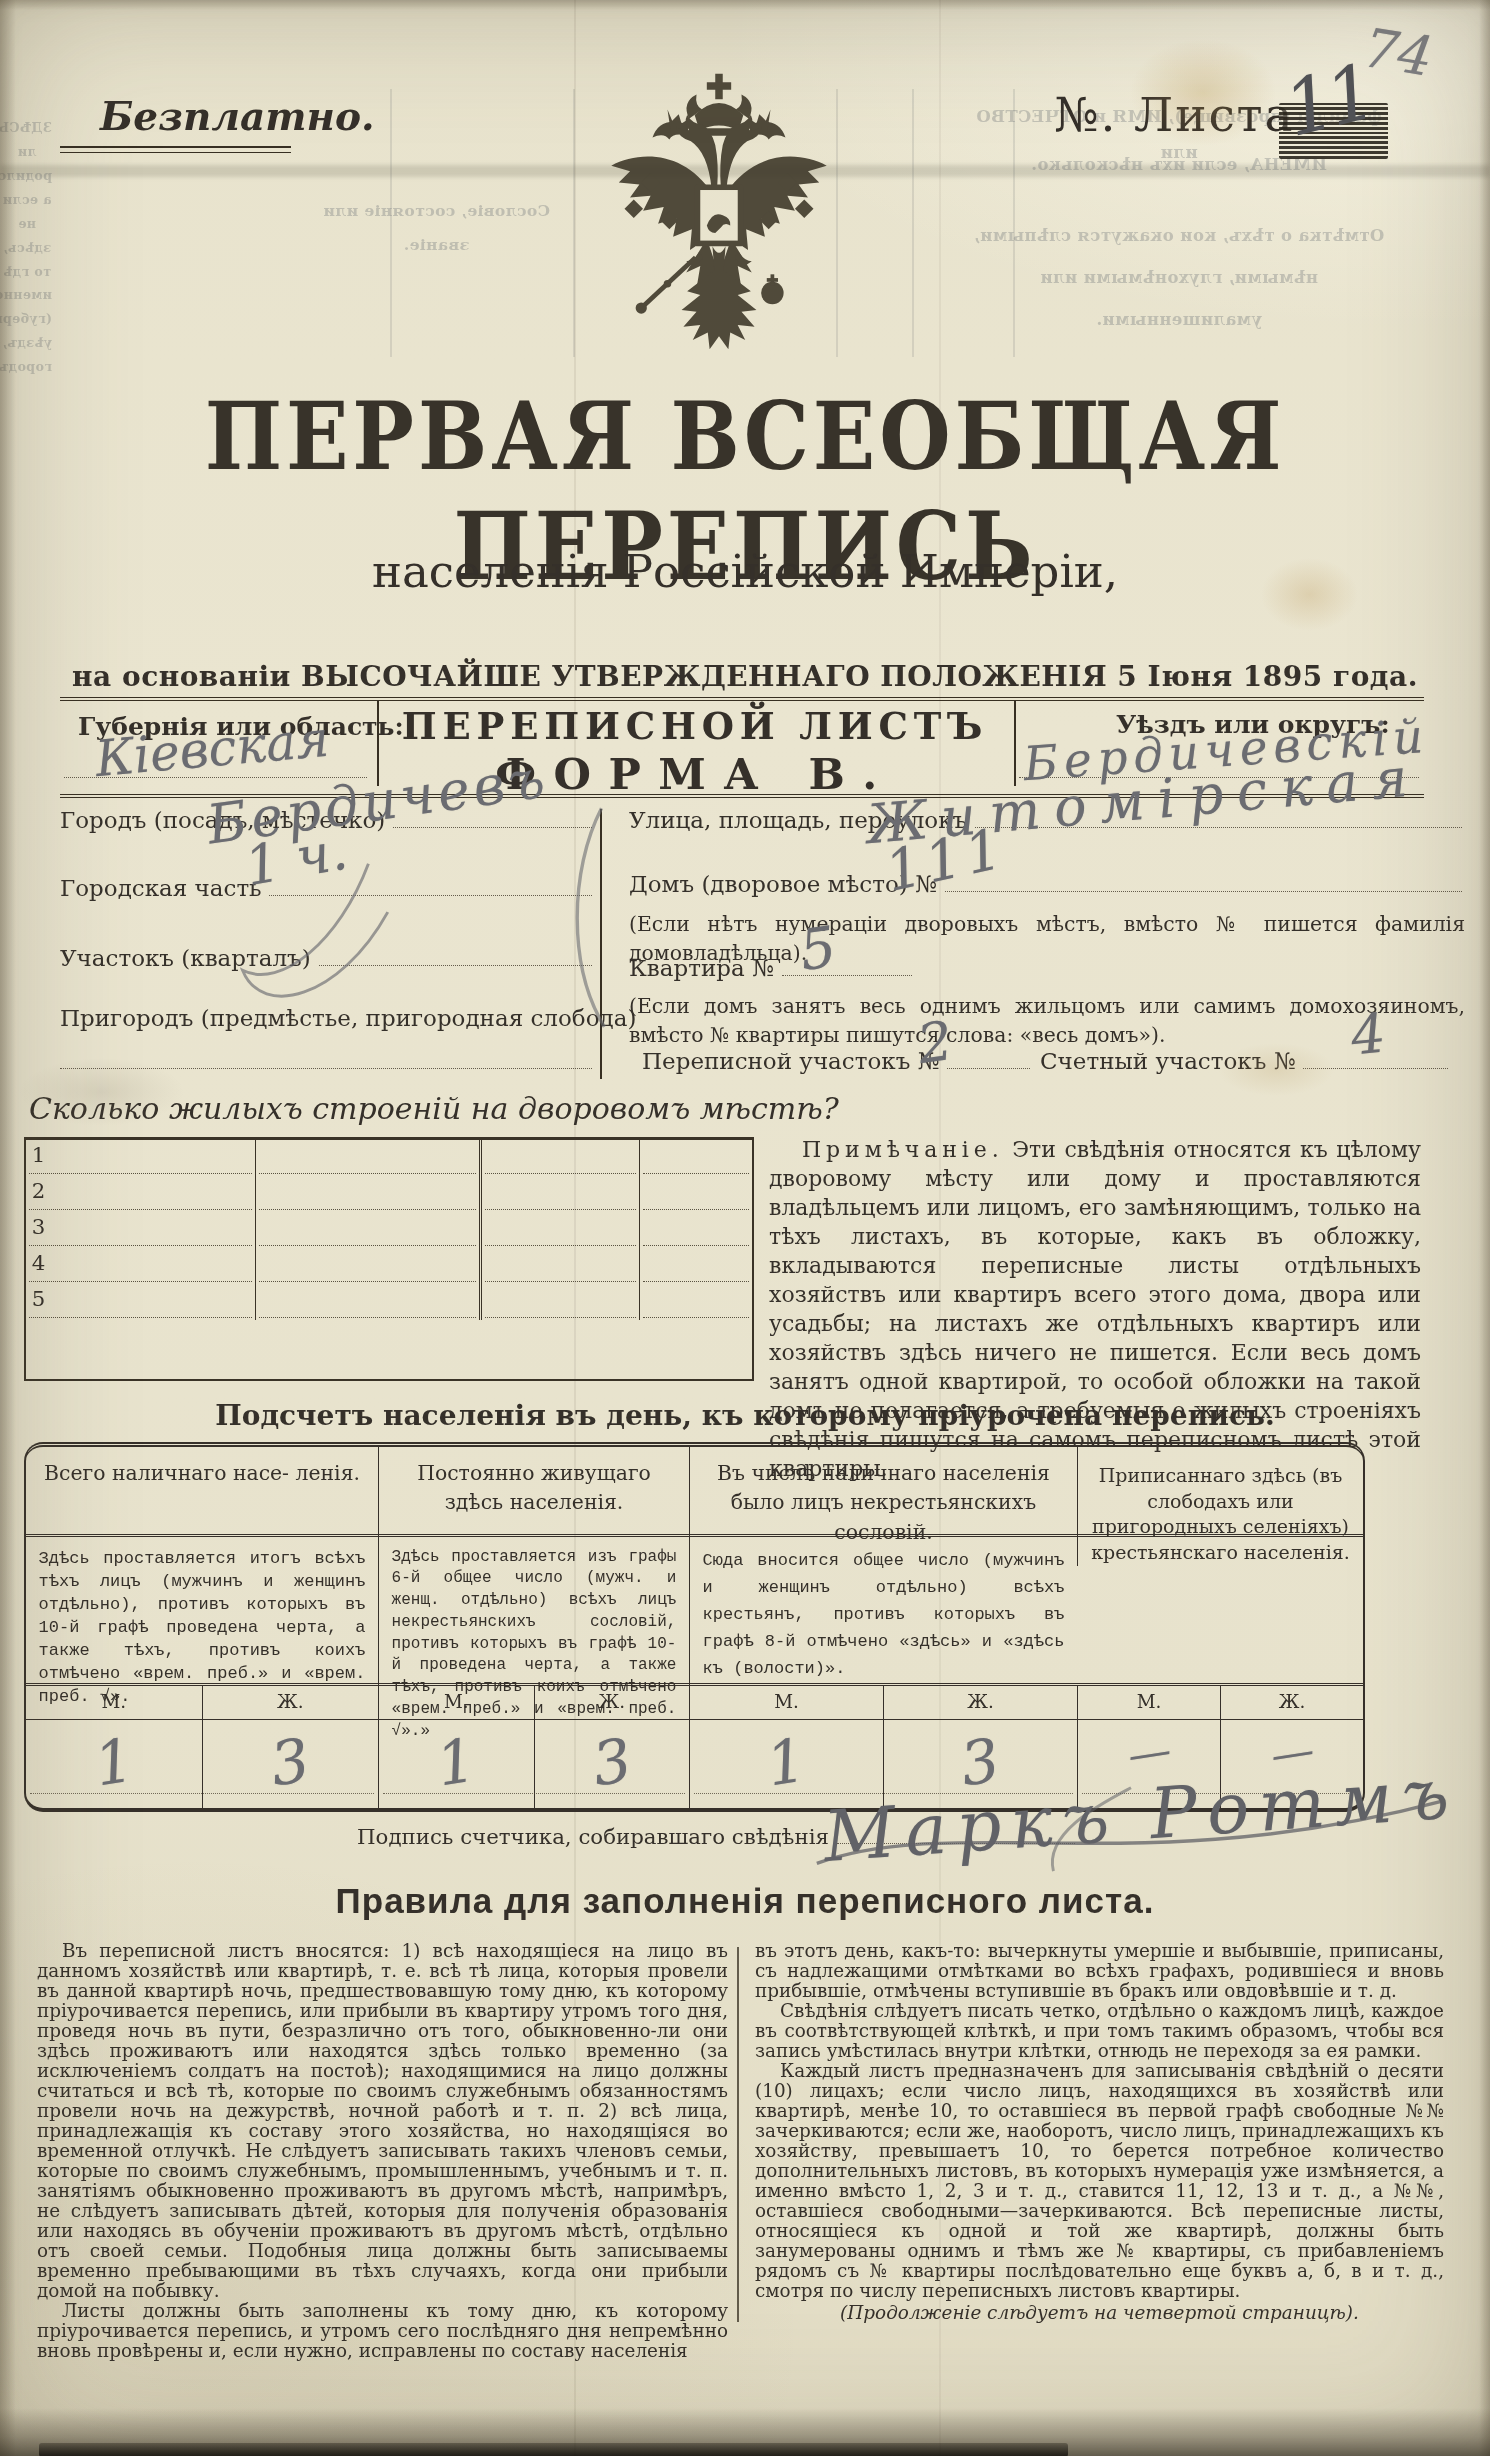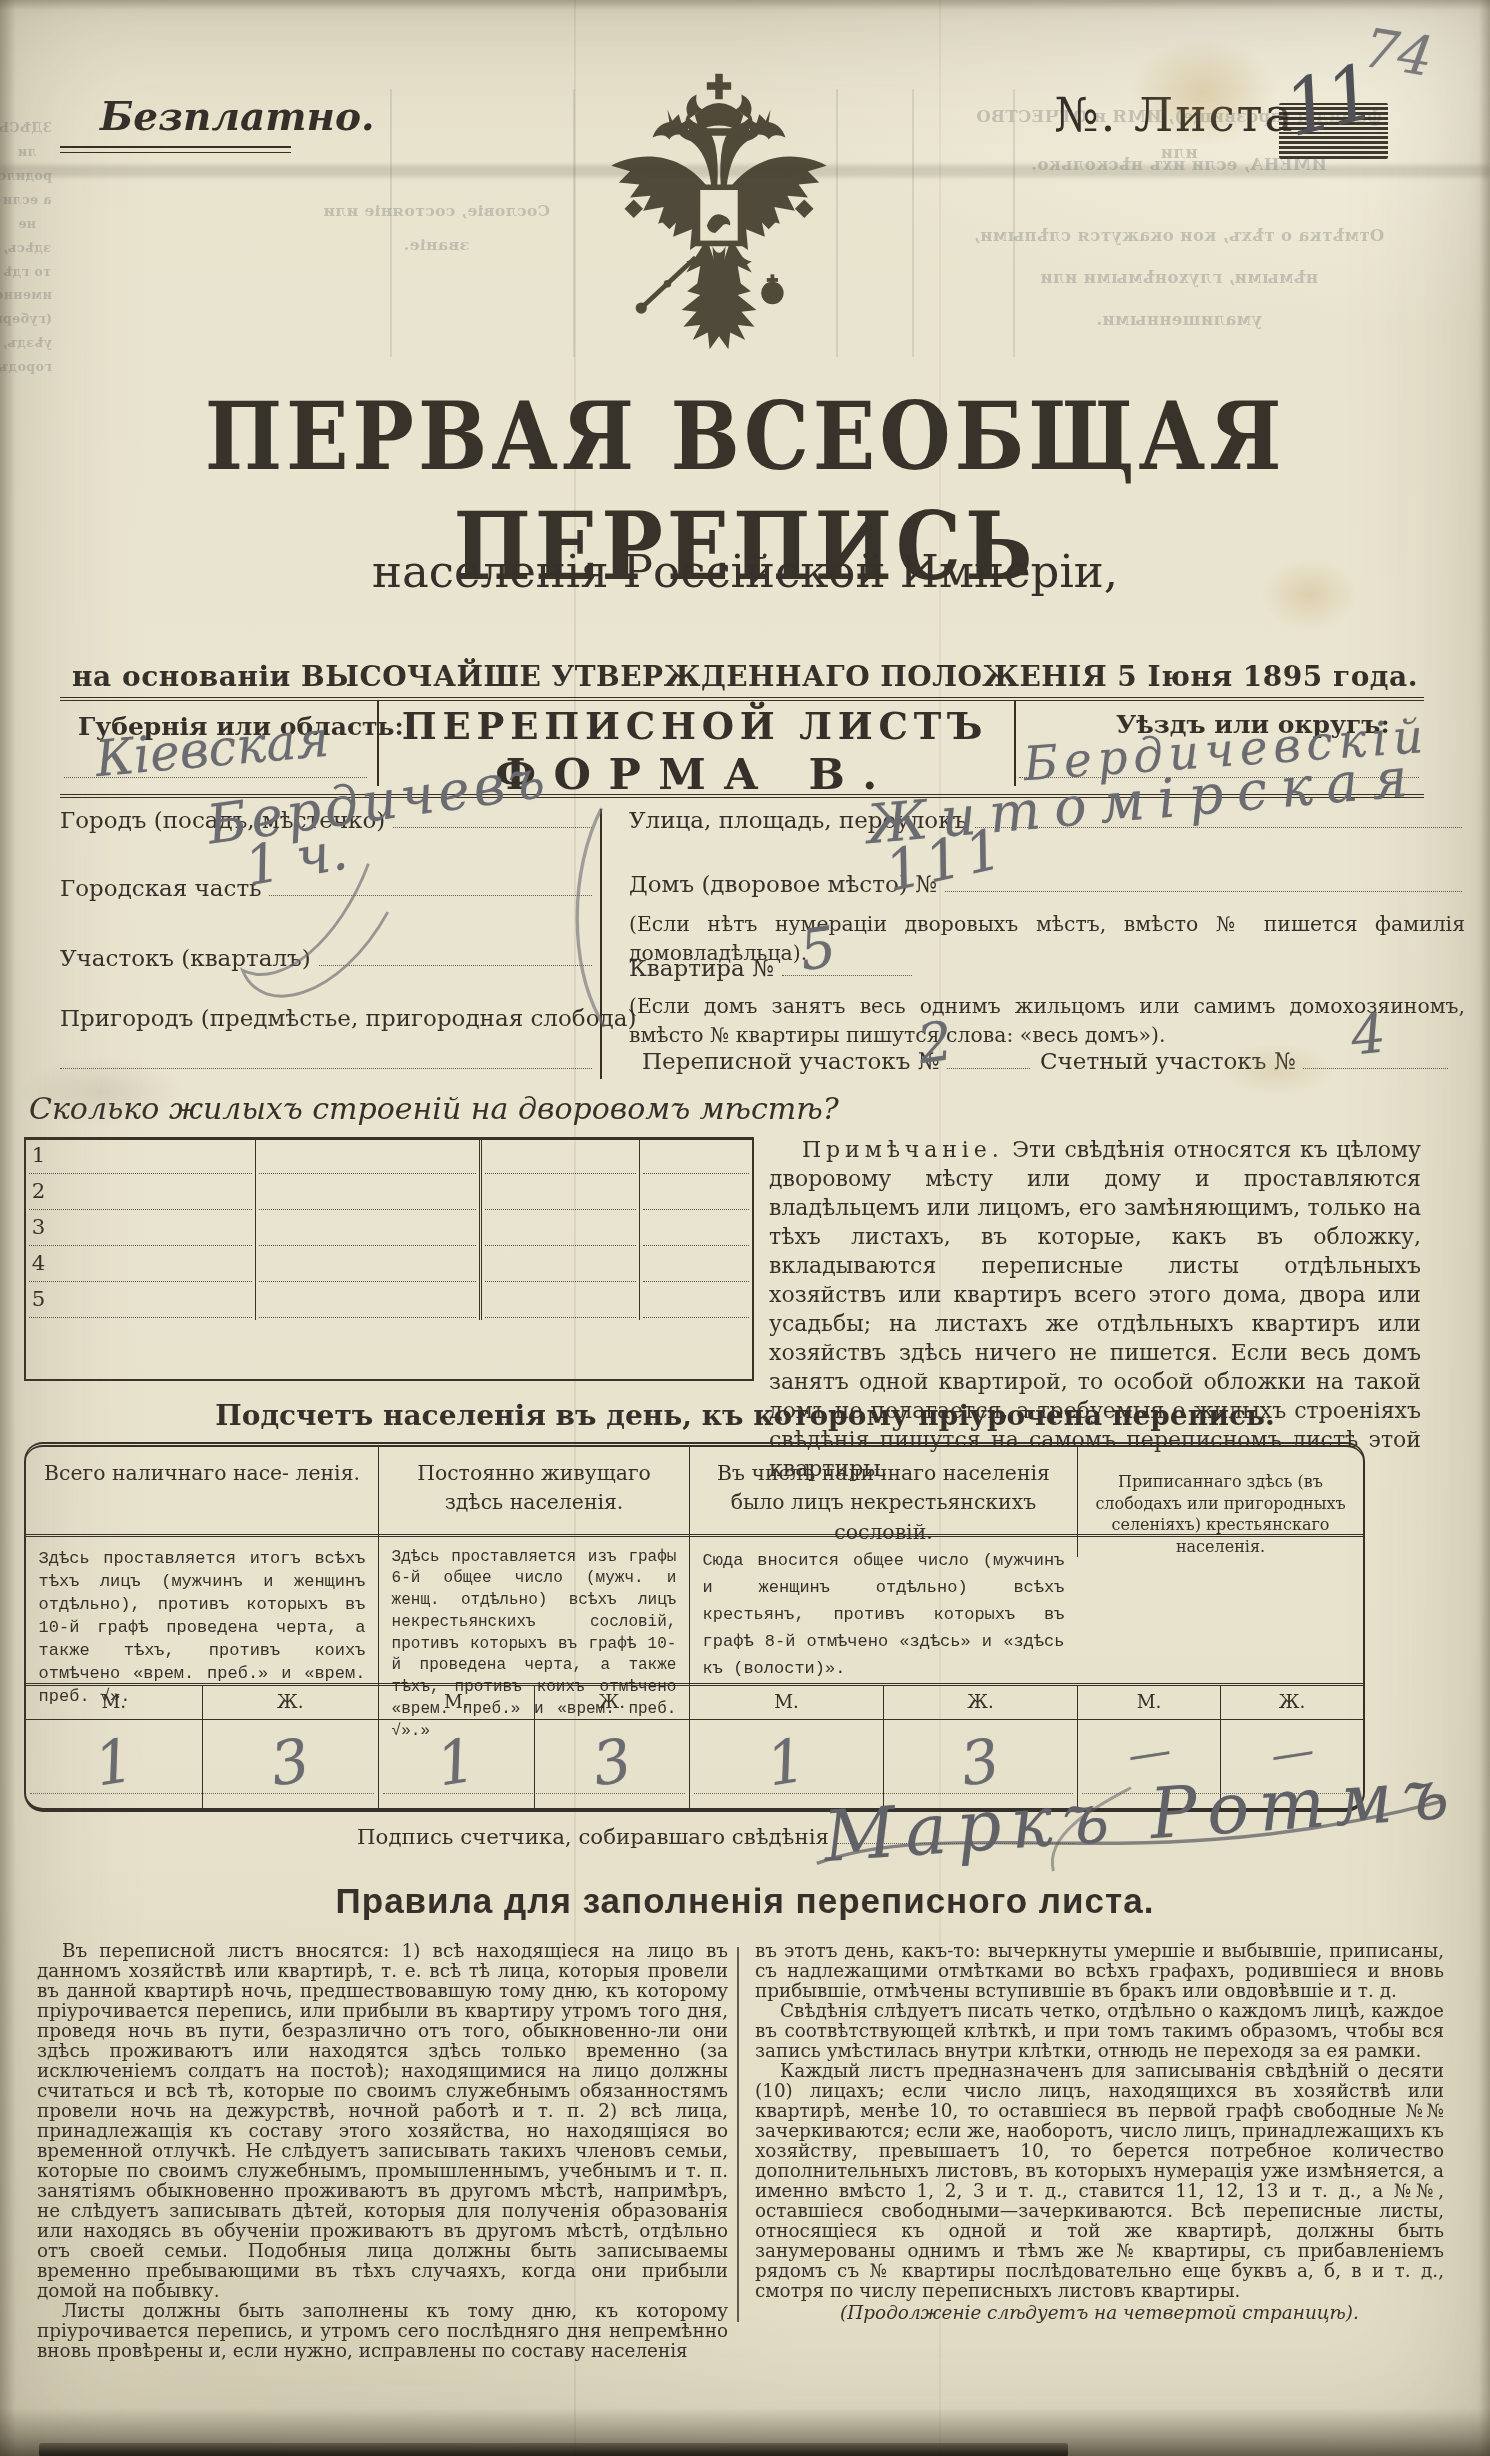--- a/index.html
+++ b/index.html
@@ -248,21 +248,21 @@
     <span>Эти свѣдѣнія относятся къ цѣлому дворовому мѣсту или дому и проставляются владѣльцемъ или лицомъ, его замѣняющимъ, только на тѣхъ листахъ, въ которые, какъ въ обложку, вкладываются переписные листы отдѣльныхъ хозяйствъ или квартиръ всего этого дома, двора или усадьбы; на листахъ же отдѣльныхъ квартиръ или хозяйствъ здѣсь ничего не пишется. Если весь домъ занятъ одной квартирой, то особой обложки на такой домъ не полагается, а требуемыя о жилыхъ строеніяхъ свѣдѣнія пишутся на самомъ переписномъ листѣ этой квартиры.</span>
   </p>
 
   <div class="abs ctr" style="top:1399px;font-size:28px;font-weight:bold;z-index:2;">Подсчетъ населенія въ день, къ которому пріурочена перепись.</div>
 
   <div class="abs ctable" style="left:24px;top:1442px;width:1337px;height:361px;z-index:2;border-radius:19px;">
     <div class="ct-row ct-titles">
       <div class="ct-t">Всего наличнаго насе- ленія.</div>
       <div class="ct-t">Постоянно живущаго здѣсь населенія.</div>
       <div class="ct-t">Въ числѣ наличнаго населенія было лицъ некрестьянскихъ сословій.</div>
-      <div class="ct-t" style="font-size:16px;line-height:1.35;padding-top:24px;">Приписаннаго здѣсь (въ слободахъ или пригородныхъ селеніяхъ) крестьянскаго населенія.</div>
+      <div class="ct-t" style="font-size:19px;line-height:1.35;padding-top:16px;">Приписаннаго здѣсь (въ слободахъ или пригородныхъ селеніяхъ) крестьянскаго населенія.</div>
     </div>
     <div class="ct-row ct-descs">
       <div class="ct-d">Здѣсь проставляется итогъ всѣхъ тѣхъ лицъ (мужчинъ и женщинъ отдѣльно), противъ которыхъ въ 10-й графѣ проведена черта, а также тѣхъ, противъ коихъ отмѣчено «врем. преб.» и «врем. преб. √».</div>
       <div class="ct-d" style="font-size:16px;">Здѣсь проставляется изъ графы 6-й общее число (мужч. и женщ. отдѣльно) всѣхъ лицъ некрестьянскихъ сословій, противъ которыхъ въ графѣ 10-й проведена черта, а также тѣхъ, противъ коихъ отмѣчено «врем. преб.» и «врем. преб. √».»</div>
       <div class="ct-d" style="line-height:1.6;">Сюда вносится общее число (мужчинъ и женщинъ отдѣльно) всѣхъ крестьянъ, противъ которыхъ въ графѣ 8-й отмѣчено «здѣсь» и «здѣсь къ (волости)».</div>
     </div>
     <div class="ct-row ct-mj">
       <div class="ct-c">
           <div class="half">М.</div>
           <div class="half">Ж.</div>

